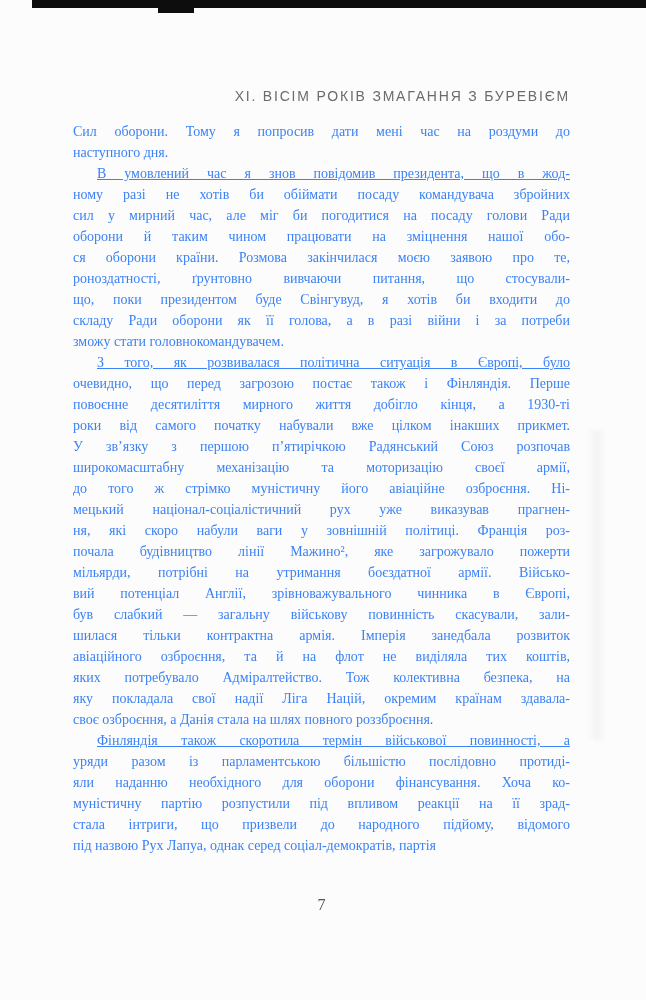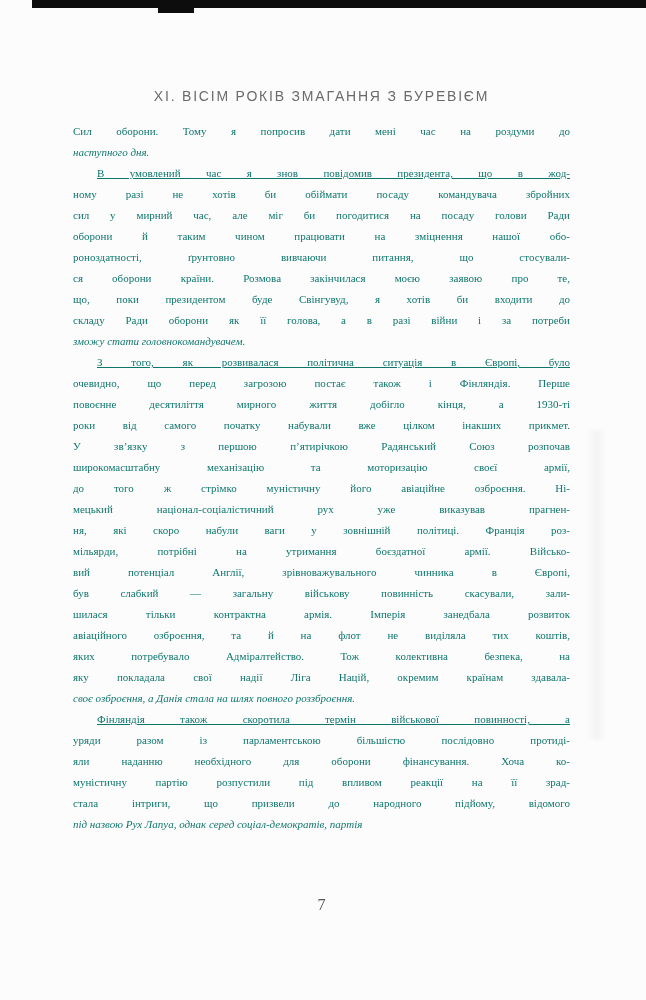--- a/index.html
+++ b/index.html
@@ -23,39 +23,39 @@
     position: absolute; top: 0; left: 158px; width: 36px; height: 13px;
     background: #0d0d0d;
   }
   .scan-streak {
     position: absolute; left: 586px; top: 430px; width: 20px; height: 310px;
     background: linear-gradient(to right, rgba(0,0,0,0) 0%, rgba(0,0,0,0.035) 55%, rgba(0,0,0,0) 100%);
     filter: blur(2px);
   }
   .chapter-header {
     position: absolute; top: 88px; left: 73px; width: 497px;
-    text-align: center;
+    text-align: right;
     font-family: "Liberation Sans", sans-serif;
     font-size: 14px; line-height: 17px;
     letter-spacing: 1.8px;
     color: #6b6b6b;
     white-space: nowrap;
   }
   .body-text {
     position: absolute; top: 121px; left: 73px; width: 497px;
-    color: #0f766e;
-    font-size: 11px;
+    color: #3b82f6;
+    font-size: 14px;
   }
   .line {
     height: 21px; line-height: 21px;
     text-align: justify;
     text-align-last: justify;
     overflow: hidden;
   }
-  .line.last { text-align-last: left; font-style: italic; }
+  .line.last { text-align-last: left; }
   .line.indent { text-indent: 24px; text-decoration: underline; }
   .page-number {
     position: absolute; top: 896px; left: 73px; width: 497px;
     text-align: center;
     font-size: 16px; color: #585858;
   }
 </style>
 </head>
 <body>
 
@@ -66,34 +66,35 @@
 
   <div class="chapter-header">XI. ВІСІМ РОКІВ ЗМАГАННЯ З БУРЕВІЄМ</div>
 
   <div class="body-text" id="body-text">
       <div class="line">Сил оборони. Тому я попросив дати мені час на роздуми до</div>
       <div class="line last">наступного дня.</div>
       <div class="line indent">В умовлений час я знов повідомив президента, що в жод-</div>
       <div class="line">ному разі не хотів би обіймати посаду командувача збройних</div>
       <div class="line">сил у мирний час, але міг би погодитися на посаду голови Ради</div>
       <div class="line">оборони й таким чином працювати на зміцнення нашої обо-</div>
+      <div class="line">ся оборони країни. Розмова закінчилася моєю заявою про те,</div>
       <div class="line">роноздатності, ґрунтовно вивчаючи питання, що стосували-</div>
-      <div class="line">ся оборони країни. Розмова закінчилася моєю заявою про те,</div>
       <div class="line">що, поки президентом буде Свінгувуд, я хотів би входити до</div>
       <div class="line">складу Ради оборони як її голова, а в разі війни і за потреби</div>
       <div class="line last">зможу стати головнокомандувачем.</div>
       <div class="line indent">З того, як розвивалася політична ситуація в Європі, було</div>
       <div class="line">очевидно, що перед загрозою постає також і Фінляндія. Перше</div>
       <div class="line">повоєнне десятиліття мирного життя добігло кінця, а 1930-ті</div>
       <div class="line">роки від самого початку набували вже цілком інакших прикмет.</div>
       <div class="line">У зв’язку з першою п’ятирічкою Радянський Союз розпочав</div>
       <div class="line">широкомасштабну механізацію та моторизацію своєї армії,</div>
       <div class="line">до того ж стрімко муністичну його авіаційне озброєння. Ні-</div>
       <div class="line">мецький націонал-соціалістичний рух уже виказував прагнен-</div>
       <div class="line">ня, які скоро набули ваги у зовнішній політиці. Франція роз-</div>
+      <div class="line">почала будівництво лінії Мажино², яке загрожувало пожерти</div>
       <div class="line">мільярди, потрібні на утримання боєздатної армії. Військо-</div>
       <div class="line">вий потенціал Англії, зрівноважувального чинника в Європі,</div>
       <div class="line">був слабкий — загальну військову повинність скасували, зали-</div>
       <div class="line">шилася тільки контрактна армія. Імперія занедбала розвиток</div>
       <div class="line">авіаційного озброєння, та й на флот не виділяла тих коштів,</div>
       <div class="line">яких потребувало Адміралтейство. Тож колективна безпека, на</div>
       <div class="line">яку покладала свої надії Ліга Націй, окремим країнам здавала-</div>
       <div class="line last">своє озброєння, а Данія стала на шлях повного роззброєння.</div>
       <div class="line indent">Фінляндія також скоротила термін військової повинності, а</div>
       <div class="line">уряди разом із парламентською більшістю послідовно протиді-</div>

